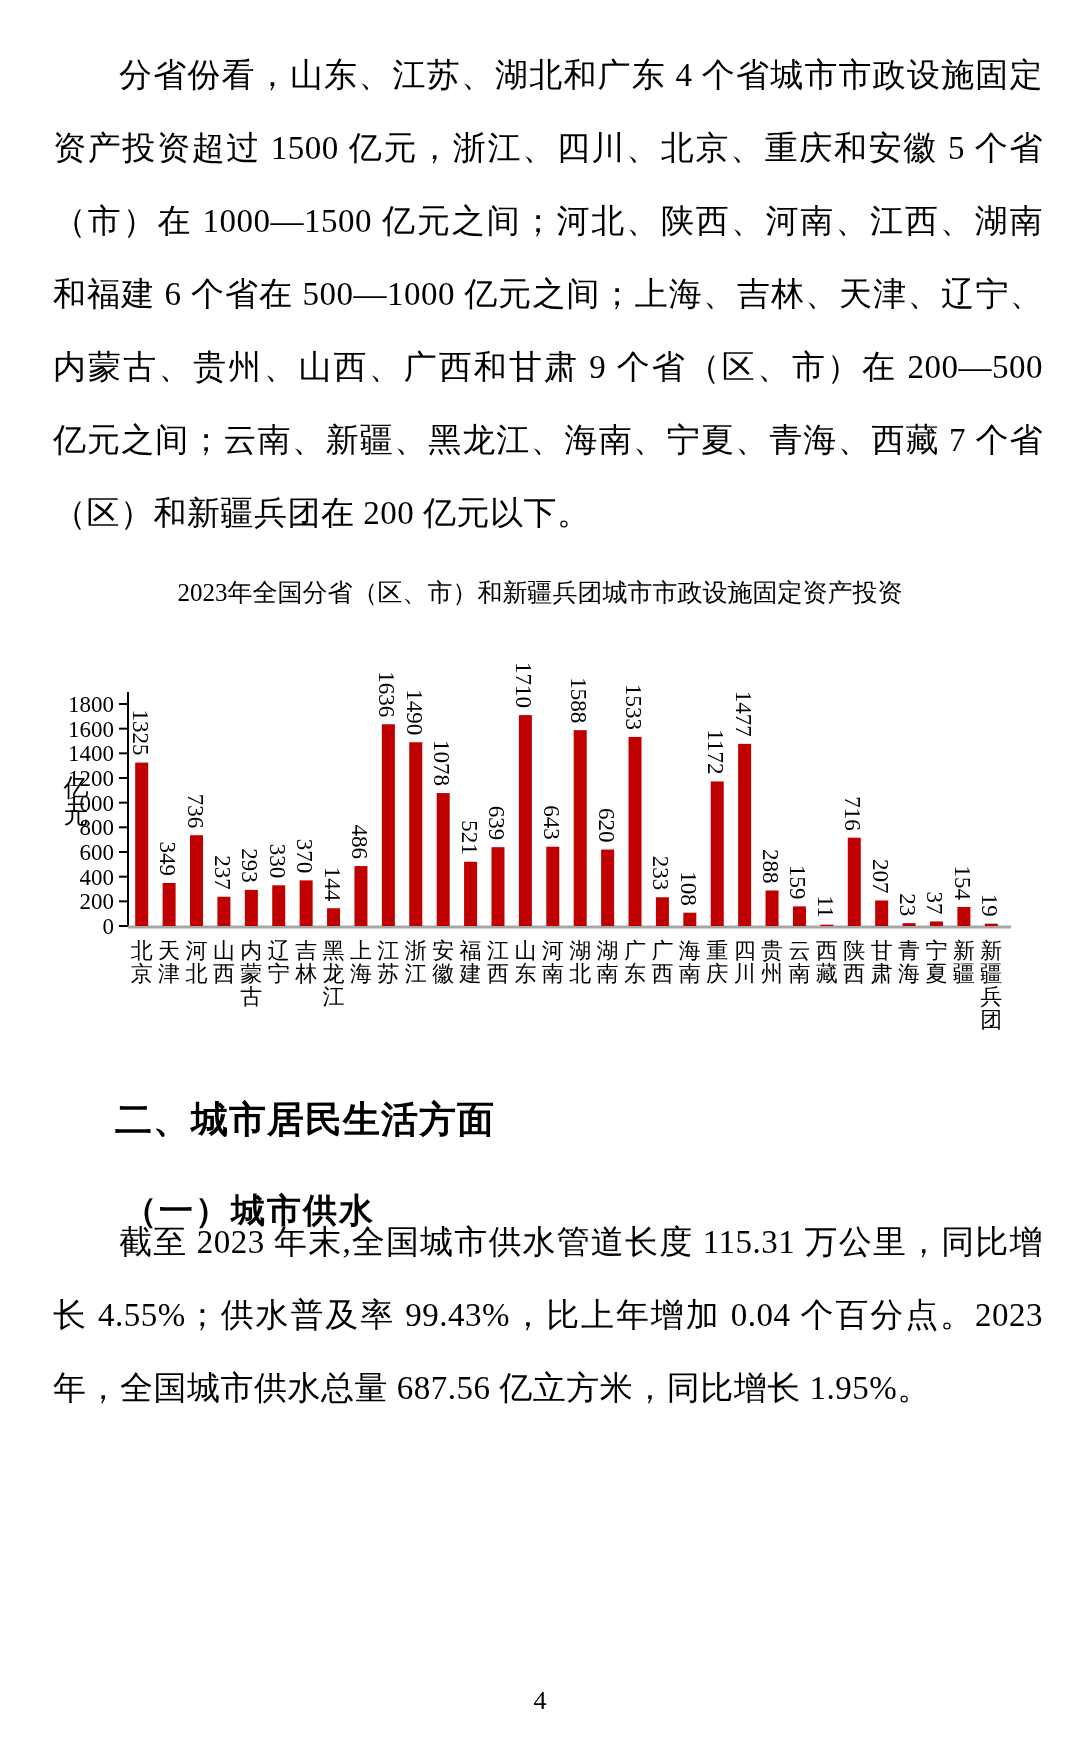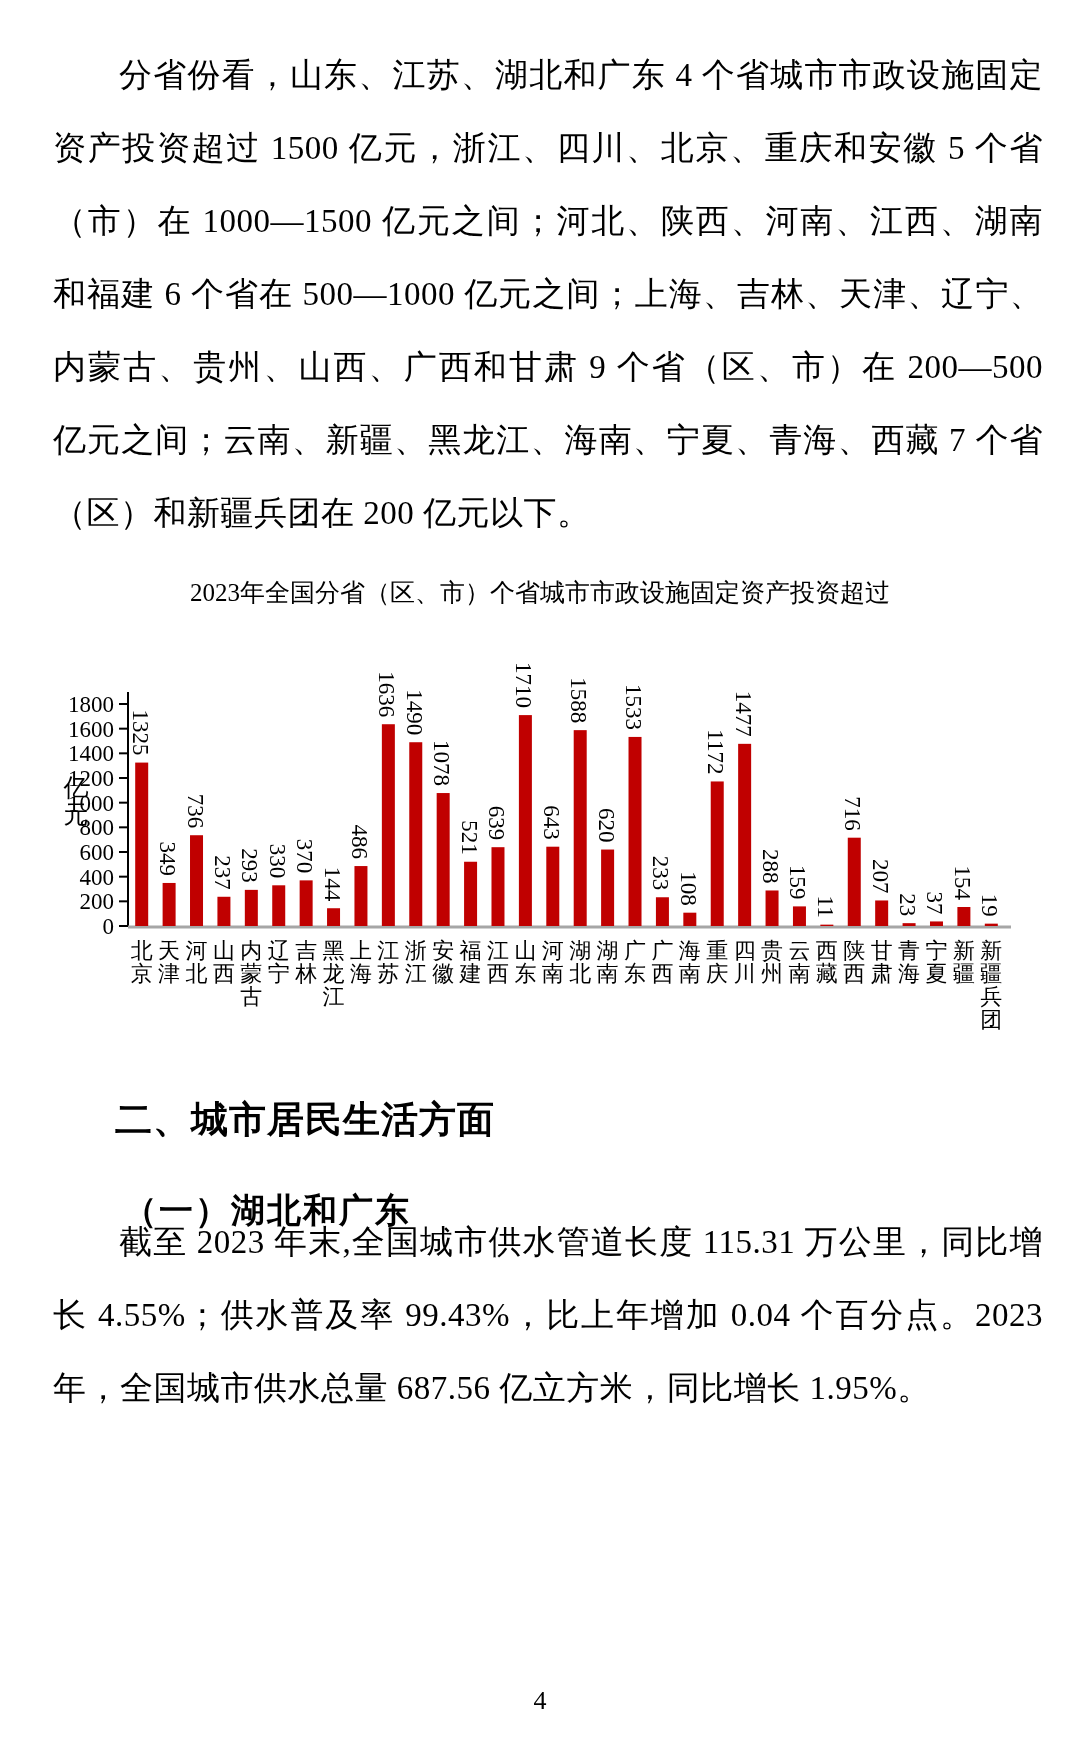--- a/index.html
+++ b/index.html
@@ -33,21 +33,21 @@
     position:absolute;top:1686px;left:0;width:1080px;text-align:center;
     font-size:26px;margin:0;
   }
   svg text{font-family:"Liberation Serif","DejaVu Serif",serif;fill:#000;}
 </style>
 </head>
 <body>
 
 <p class="body-par p1">分省份看，山东、江苏、湖北和广东 4 个省城市市政设施固定资产投资超过 1500 亿元，浙江、四川、北京、重庆和安徽 5 个省（市）在 1000—1500 亿元之间；河北、陕西、河南、江西、湖南和福建 6 个省在 500—1000 亿元之间；上海、吉林、天津、辽宁、内蒙古、贵州、山西、广西和甘肃 9 个省（区、市）在 200—500 亿元之间；云南、新疆、黑龙江、海南、宁夏、青海、西藏 7 个省（区）和新疆兵团在 200 亿元以下。</p>
 
-<h4 class="chart-title">2023年全国分省（区、市）个省城市市政设施固定资产投资超过</h4>
+<h4 class="chart-title">2023年全国分省（区、市）和新疆兵团城市市政设施固定资产投资</h4>
 
 <div class="chart-wrap">
   <svg id="chart-svg" width="960" height="470" viewBox="0 0 960 470" xmlns="http://www.w3.org/2000/svg">
       <line x1="59" y1="310" x2="68" y2="310" stroke="#000000" stroke-width="2"></line>
       <text x="54" y="318" text-anchor="end" font-size="23">0</text>
       <line x1="59" y1="285.3333333333333" x2="68" y2="285.3333333333333" stroke="#000000" stroke-width="2"></line>
       <text x="54" y="293.3333333333333" text-anchor="end" font-size="23">200</text>
       <line x1="59" y1="260.6666666666667" x2="68" y2="260.6666666666667" stroke="#000000" stroke-width="2"></line>
       <text x="54" y="268.6666666666667" text-anchor="end" font-size="23">400</text>
       <line x1="59" y1="236" x2="68" y2="236" stroke="#000000" stroke-width="2"></line>
@@ -161,17 +161,17 @@
       <text x="894.890625" y="284.00666666666666" text-anchor="end" font-size="23" transform="rotate(90 894.890625 284.00666666666666)">154</text>
       <text text-anchor="middle" font-size="22"><tspan x="903.890625" y="342">新</tspan><tspan x="903.890625" y="365">疆</tspan></text>
       <rect x="924.796875" y="307.6566666666667" width="13" height="2.3433333333333333" fill="#c00000"></rect>
       <text x="922.296875" y="300.6566666666667" text-anchor="end" font-size="23" transform="rotate(90 922.296875 300.6566666666667)">19</text>
       <text text-anchor="middle" font-size="22"><tspan x="931.296875" y="342">新</tspan><tspan x="931.296875" y="365">疆</tspan><tspan x="931.296875" y="388">兵</tspan><tspan x="931.296875" y="411">团</tspan></text>
     </svg>
 </div>
 
 <h2 class="sec-heading">二、城市居民生活方面</h2>
 
-<h3 class="sub-heading">（一）湖北和广东</h3>
+<h3 class="sub-heading">（一）城市供水</h3>
 
 <p class="body-par p2">截至 2023 年末,全国城市供水管道长度 115.31 万公里，同比增长 4.55%；供水普及率 99.43%，比上年增加 0.04 个百分点。2023 年，全国城市供水总量 687.56 亿立方米，同比增长 1.95%。</p>
 
 <div class="page-num">4</div>
 
 </body></html>

